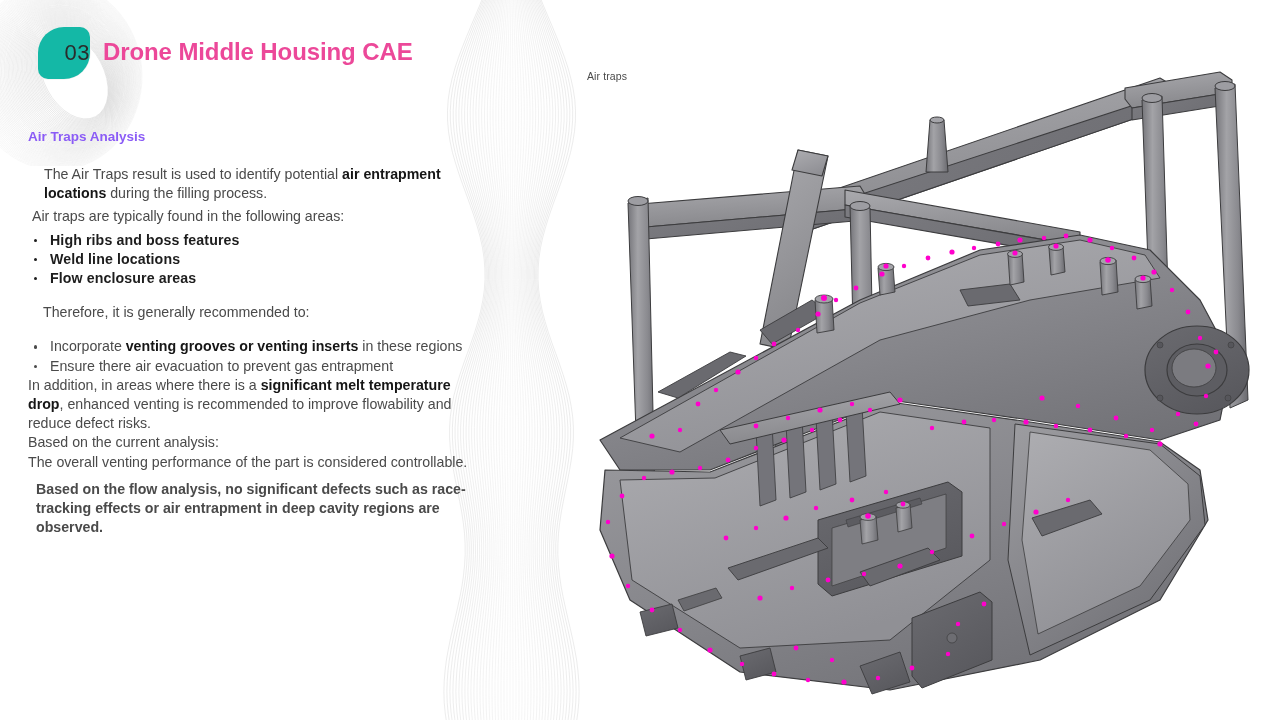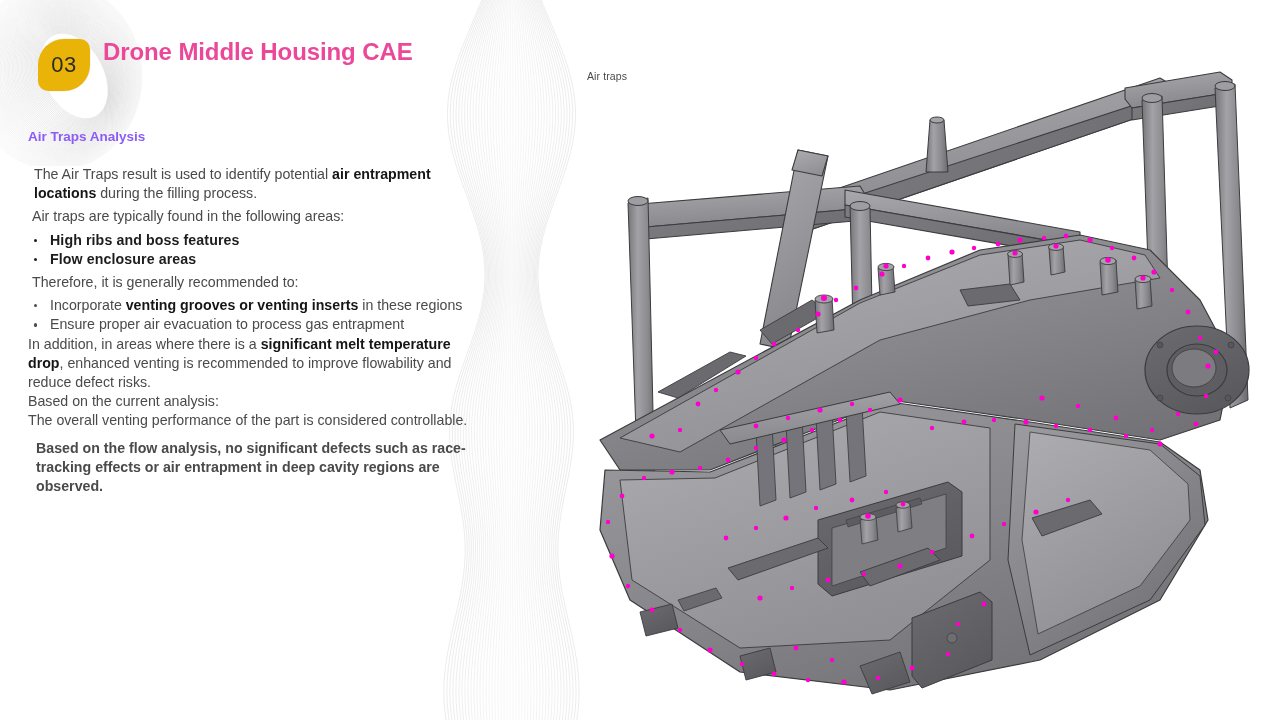--- a/index.html
+++ b/index.html
@@ -14,42 +14,42 @@
   }
   .slide{position:absolute;inset:0;width:1280px;height:720px;overflow:hidden;background:#fff;}
 
   
   .deco-center{position:absolute;left:330px;top:-6px;width:360px;height:740px;pointer-events:none;}
   .deco-badge{position:absolute;left:-22px;top:-14px;width:190px;height:180px;pointer-events:none;}
 
   
   .header{position:absolute;left:0;top:0;width:760px;height:100px;}
   .badge{
-    position:absolute;left:38px;top:39px;width:52px;height:52px;
-    background:#eab308;border-radius:26px 10px 26px 10px;
-    display:flex;align-items:center;justify-content:center;
+    position:absolute;left:38px;top:27px;width:52px;height:52px;
+    background:#14b8a6;border-radius:26px 10px 26px 10px;
+    display:flex;align-items:center;justify-content:flex-end;
     box-shadow:0 0 0 0.6px #ededed;
   }
   .badge-num{
     font-size:22px;color:#2b2b2b;font-weight:400;letter-spacing:.5px;
     font-family:"Liberation Sans", sans-serif;
   }
   .title{
     position:absolute;left:103px;top:38px;
     font-size:24px;font-weight:bold;color:#ec4899;letter-spacing:-0.1px;
     white-space:nowrap;
   }
 
   
   .body-col{position:absolute;left:28px;top:128px;width:452px;}
   .subhead{
     font-size:13.5px;font-weight:bold;color:#8b5cf6;margin:0 0 20px 0;line-height:17px;
   }
   .p{
-    font-size:14.2px;line-height:19.2px;color:#4a4a4a;margin:6px;
+    font-size:14.2px;line-height:19.2px;color:#4a4a4a;margin:16px;
     font-weight:400;
   }
   .p b{color:#161616;font-weight:bold;}
   .bullet{
     position:relative;padding-left:22px;font-size:14.2px;line-height:19.2px;color:#4a4a4a;margin:0;
   }
   .bullet::before{
     content:"";position:absolute;left:6px;top:8px;width:3.2px;height:3.2px;
     background:#4a4a4a;border-radius:50%;
   }
@@ -191,31 +191,32 @@
     <div class="subhead">Air Traps Analysis</div>
 
     <p class="p" style="margin-bottom:0;">
       <span>The Air Traps result is used to identify potential </span><b>air entrapment locations</b><span> during the filling process.</span>
     </p>
 
     <p class="p" style="margin:4px;">Air traps are typically found in the following areas:</p>
 
     <div>
       <p class="bullet strong">High ribs and boss features</p>
+      <p class="bullet strong">Weld line locations</p>
       <p class="bullet strong">Flow enclosure areas</p>
     </div>
 
-    <p class="p" style="margin:4px;">Therefore, it is generally recommended to:</p>
+    <p class="p" style="margin:15px;">Therefore, it is generally recommended to:</p>
 
     <div>
       <p class="bullet">
         <span>Incorporate </span><b>venting grooves or venting inserts</b><span> in these regions</span>
       </p>
       <p class="bullet">
-        <span>Ensure proper air evacuation to process gas entrapment</span>
+        <span>Ensure there air evacuation to prevent gas entrapment</span>
       </p>
     </div>
 
     <p class="p" style="margin:0;">
       <span>In addition, in areas where there is a </span><b>significant melt temperature drop</b><span>, enhanced venting is recommended to improve flowability and reduce defect risks.</span>
     </p>
 
     <p class="p" style="margin:0;">Based on the current analysis:</p>
     <p class="p" style="margin:0;">The overall venting performance of the part is considered controllable.</p>
     <p class="p" style="margin:8px;font-weight:bold;">Based on the flow analysis, no significant defects such as race-tracking effects or air entrapment in deep cavity regions are observed.</p>

